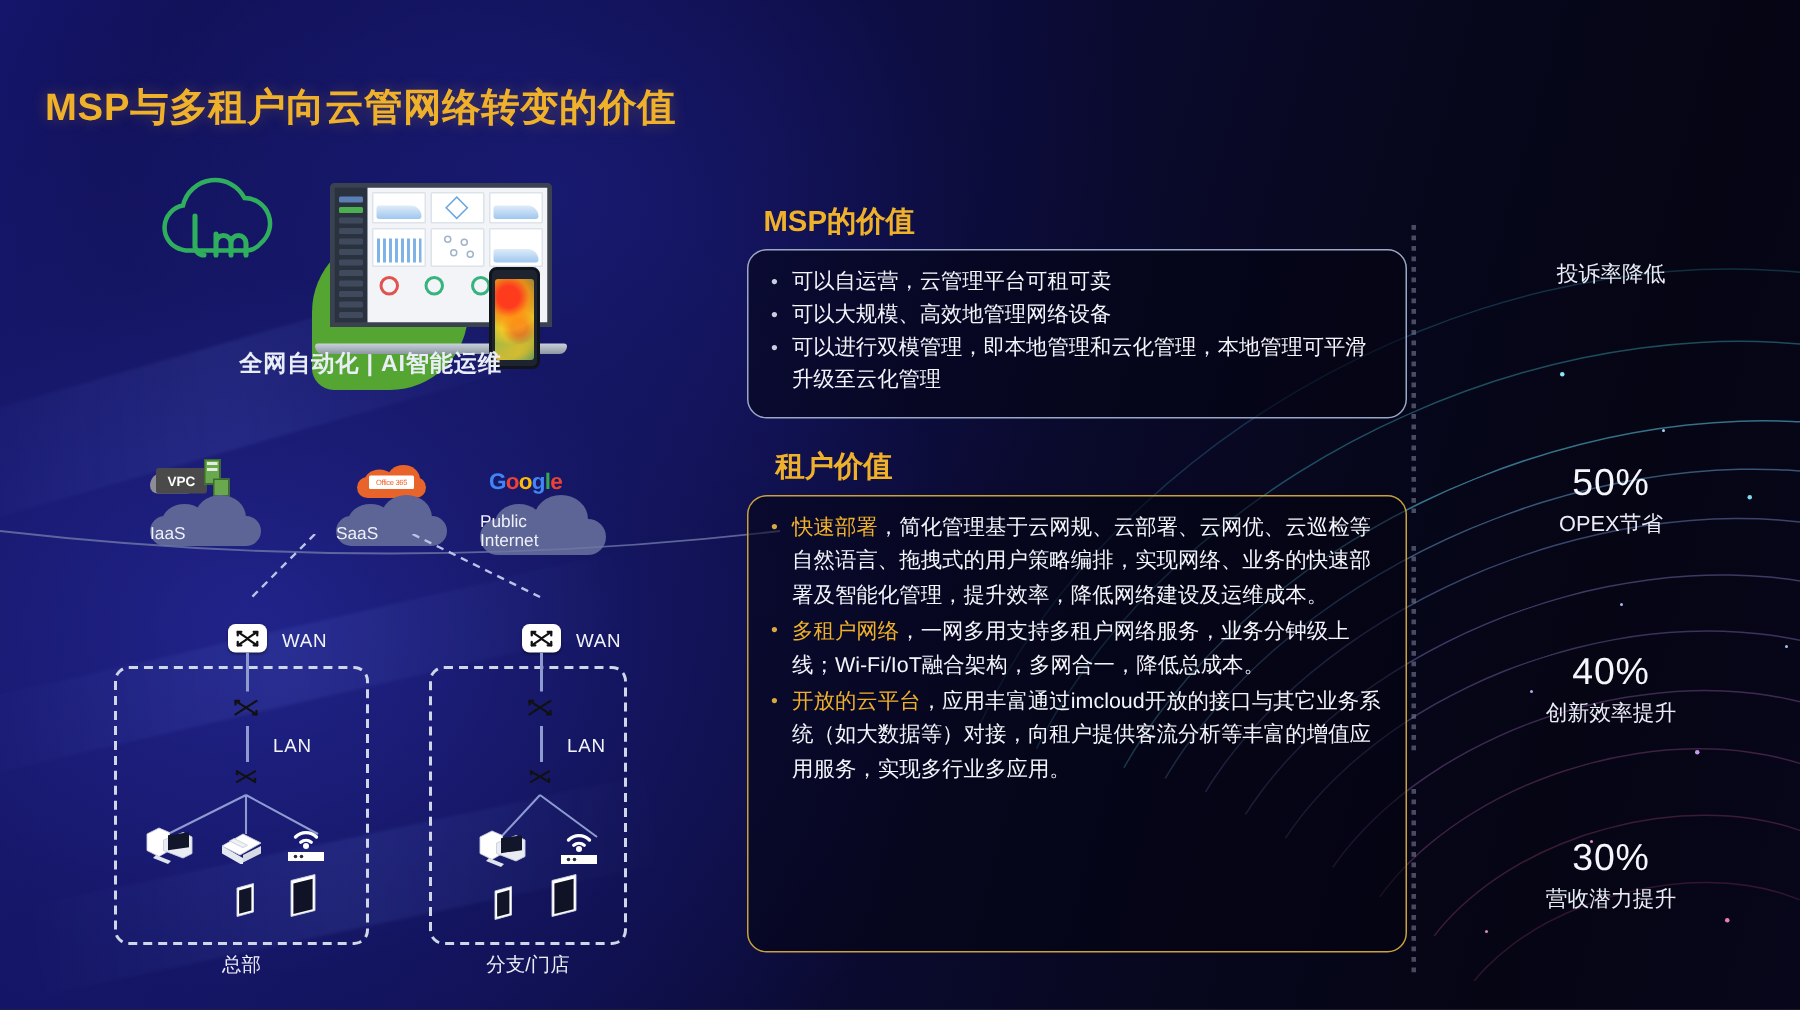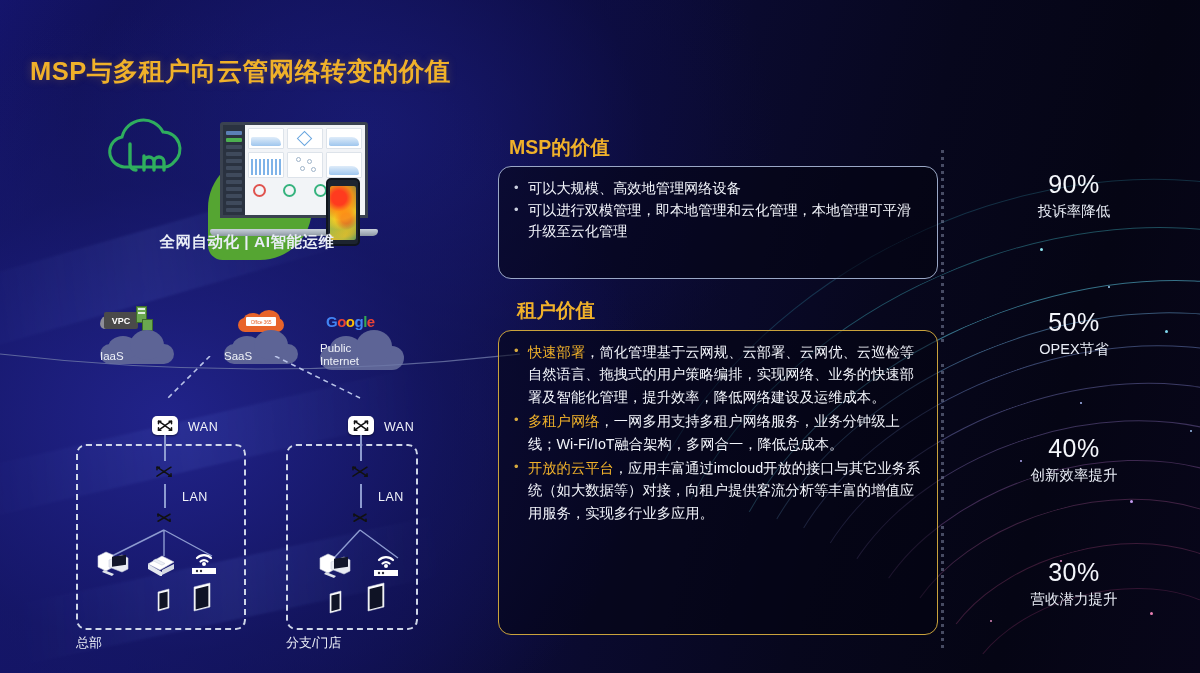--- a/index.html
+++ b/index.html
@@ -139,21 +139,21 @@
   #goog { position: absolute; left: 6px; top: -17px; font-size: 15px; font-weight: bold; letter-spacing: -.5px; }
   #goog span:nth-child(1){color:#4285f4}#goog span:nth-child(2){color:#ea4335}
   #goog span:nth-child(3){color:#fbbc05}#goog span:nth-child(4){color:#4285f4}
   #goog span:nth-child(5){color:#34a853}#goog span:nth-child(6){color:#ea4335}
   
   #topo { position: absolute; left: 60px; top: 378px; width: 400px; height: 285px; }
   .site { position: absolute; }
   .sitebox {
     position: absolute; border: 2px dashed #cfd6e8; border-radius: 10px;
   }
-  .sitelabel { position: absolute; text-align: left; color: #eceff7; font-size: 13px; }
+  .sitelabel { position: absolute; text-align: center; color: #eceff7; font-size: 13px; }
   .rtr {
     position: absolute; width: 26px; height: 19px; background: #fff;
     border-radius: 5px; box-shadow: 0 1px 2px rgba(0,0,0,.5);
   }
   .sw {
     position: absolute; width: 32px; height: 24px;
   }
   .sw svg, .rtr svg { position: absolute; left: 50%; top: 50%; transform: translate(-50%,-52%); }
   .netlabel { position: absolute; color: #f2f4fa; font-size: 12.5px; letter-spacing: .5px; }
   .wire { position: absolute; background: #8d9bd0; }
@@ -508,20 +508,21 @@
           <path d="M3.6 7 l12.8 -3.2 l0 20.4 l-12.8 3.2 z" fill="#0f1325"></path>
         </svg>
       </div>
       <div class="sitelabel" style="left:226px;top:256px;width:132px;">分支/门店</div>
     </div>
   </div>
 
   <div id="mspTitle">MSP的价值</div>
   <div id="mspBox">
     <ul class="blist">
+      <li>可以自运营，云管理平台可租可卖</li>
       <li>可以大规模、高效地管理网络设备</li>
       <li>可以进行双模管理，即本地管理和云化管理，本地管理可平滑升级至云化管理</li>
     </ul>
   </div>
 
   <div id="tenTitle">租户价值</div>
   <div id="tenBox">
     <ul class="blist">
       <li><span class="hl">快速部署</span><span>，简化管理基于云网规、云部署、云网优、云巡检等自然语言、拖拽式的用户策略编排，实现网络、业务的快速部署及智能化管理，提升效率，降低网络建设及运维成本。</span></li>
       <li><span class="hl">多租户网络</span><span>，一网多用支持多租户网络服务，业务分钟级上线；Wi-Fi/IoT融合架构，多网合一，降低总成本。</span></li>
@@ -529,21 +530,20 @@
     </ul>
   </div>
 
   <div id="divider">
     <div class="seg" style="top:0px;height:192px;"></div>
     <div class="seg" style="top:214px;height:140px;"></div>
     <div class="seg" style="top:376px;height:124px;"></div>
   </div>
 
   <div class="stat" style="top:170px;">
-    <div class="num">90%</div>
     <div class="lbl">投诉率降低</div>
   </div>
   <div class="stat" style="top:308px;">
     <div class="num">50%</div>
     <div class="lbl">OPEX节省</div>
   </div>
   <div class="stat" style="top:434px;">
     <div class="num">40%</div>
     <div class="lbl">创新效率提升</div>
   </div>

